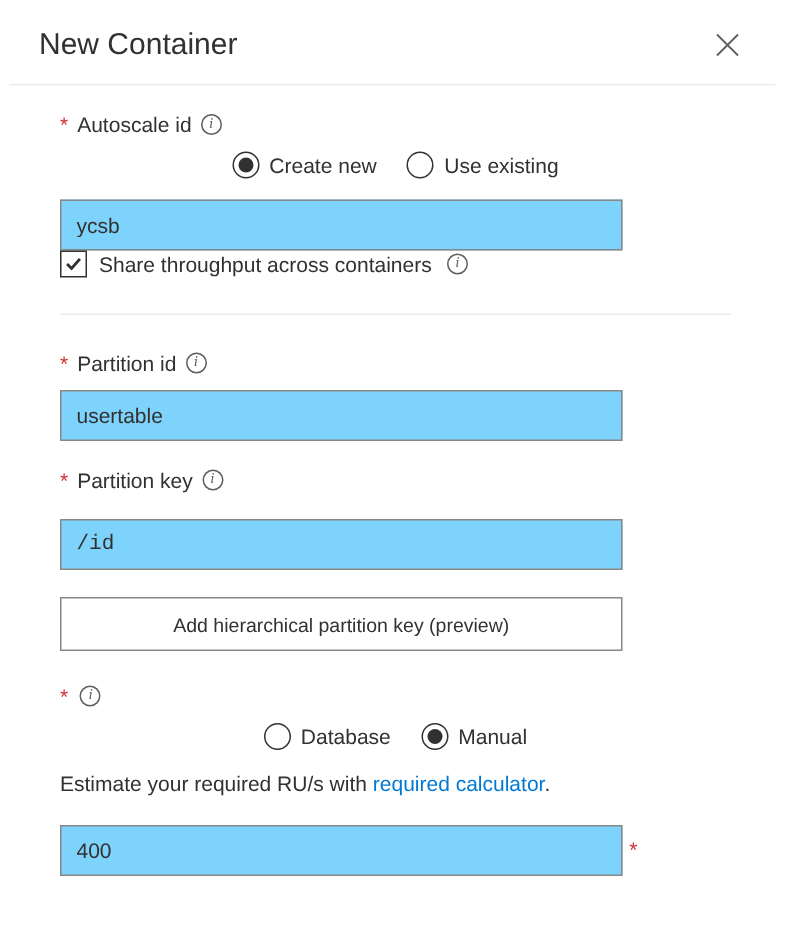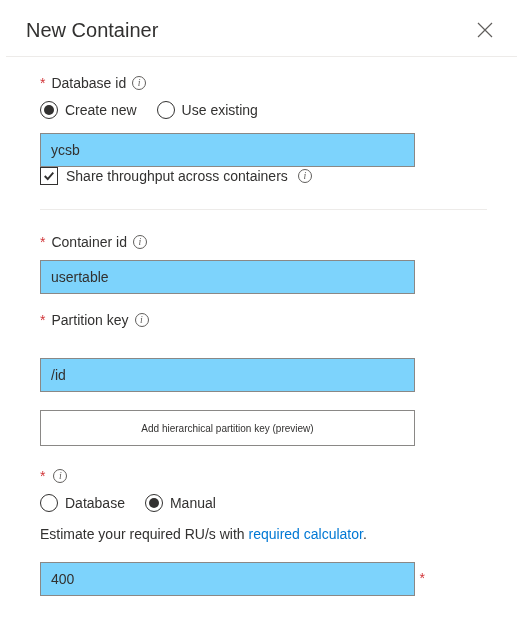--- a/index.html
+++ b/index.html
@@ -60,20 +60,21 @@
     line-height: 1;
     font-style: italic;
     font-family: Georgia, serif;
     margin-left: 2px;
   }
   .radio-row {
     display: flex;
     gap: 20px;
     margin-bottom: 14px;
     align-items: center;
+    justify-content: center;
   }
   .radio {
     display: inline-flex;
     align-items: center;
     gap: 7px;
     cursor: pointer;
   }
   .radio-circle {
     width: 18px;
     height: 18px;
@@ -121,21 +122,21 @@
     border: none;
     border-top: 1px solid #edebe9;
     margin: 24px 0 24px 0;
   }
   .btn-outline {
     width: 100%;
     max-width: 375px;
     height: 36px;
     border: 1px solid #8a8886;
     background: #fff;
-    font-size: 10px;
+    font-size: 13px;
     font-family: inherit;
     cursor: pointer;
     padding: 0 14px;
     text-align: center;
     color: #323130;
     display: block;
     margin-top: 18px;
   }
   .help-text {
     font-size: 14px;
@@ -166,21 +167,21 @@
           <path d="M1 1 L15 15 M15 1 L1 15" stroke="currentColor" stroke-width="1.2" fill="none"></path>
         </svg>
     </button>
   </div>
 
   <div class="body">
 
     <div class="field">
       <div class="field-label">
         <span class="req">*</span>
-        <span>Database id</span>
+        <span>Autoscale id</span>
         <span class="info-icon">i</span>
       </div>
       <div class="radio-row">
         <label class="radio">
           <span class="radio-circle checked"></span>
           <span>Create new</span>
         </label>
         <label class="radio">
           <span class="radio-circle"></span>
           <span>Use existing</span>
@@ -196,33 +197,33 @@
         <span>Share throughput across containers</span>
         <span class="info-icon">i</span>
       </div>
     </div>
 
     <hr class="divider">
 
     <div class="field">
       <div class="field-label">
         <span class="req">*</span>
-        <span>Container id</span>
+        <span>Partition id</span>
         <span class="info-icon">i</span>
       </div>
       <input class="text-input" type="text" value="usertable" style="">
     </div>
 
     <div class="field">
       <div class="field-label">
         <span class="req">*</span>
         <span>Partition key</span>
         <span class="info-icon">i</span>
       </div>
-      <input class="text-input" type="text" style="margin-top: 20px;" value="/id">
+      <input class="text-input" type="text" style="margin-top: 8px; font-family: Liberation Mono, monospace;" value="/id">
       <button class="btn-outline">Add hierarchical partition key (preview)</button>
     </div>
 
     <div class="field" style="margin-top:22px;">
       <div class="field-label">
         <span class="req">*</span>
         <span class="info-icon">i</span>
       </div>
       <div class="radio-row">
         <label class="radio">

